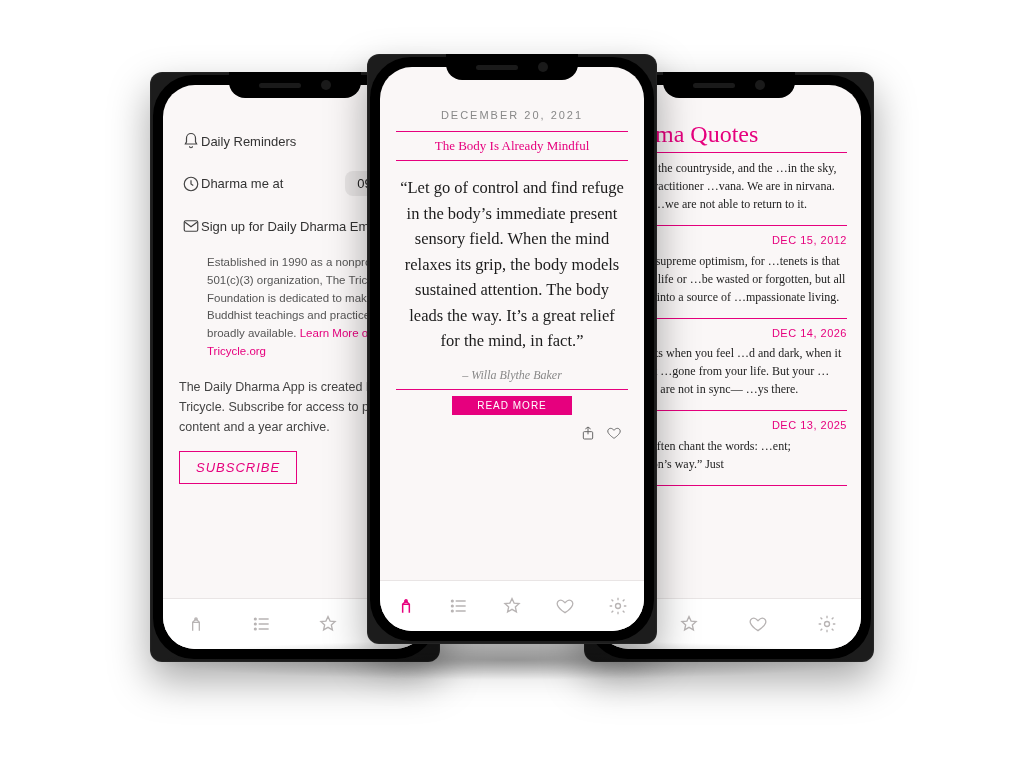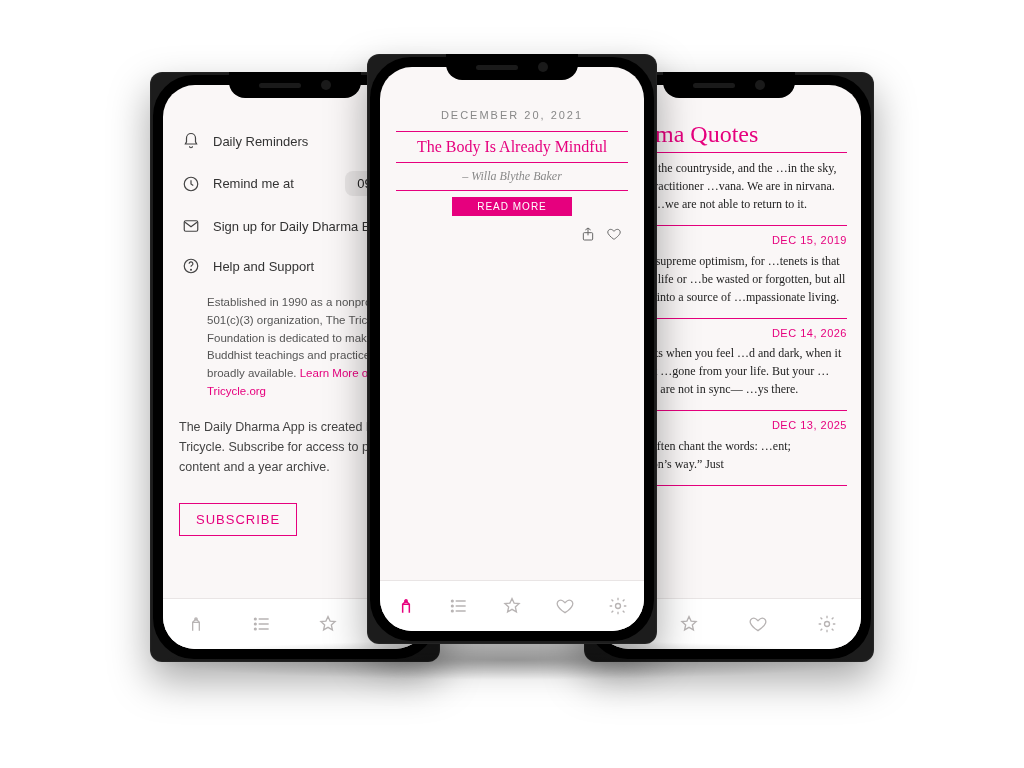--- a/index.html
+++ b/index.html
@@ -13,30 +13,30 @@
   
   .left{left:150px;top:72px;}
   .center{left:367px;top:54px;z-index:5;}
   .right{left:584px;top:72px;}
   
   .sans{font-family:-apple-system,BlinkMacSystemFont,'Segoe UI',sans-serif;}
   .pink{color:#e6007e;}
   .hr{height:1px;background:#e6007e;margin:6px 0;}
   .content{position:absolute;inset:0;padding:36px 16px 60px 16px;box-sizing:border-box;}
   
-  .row{display:flex;align-items:center;gap:12px;padding:10px 2px;color:#333;}
+  .row{display:flex;align-items:center;padding:10px 2px;color:#333;}
   .row .ic{width:20px;height:20px;flex:0 0 20px;display:flex;align-items:center;justify-content:center;color:#444;}
   .time-pill{margin-left:auto;background:#e9e6e6;border-radius:8px;padding:5px 12px;font-variant-numeric:tabular-nums;color:#222;}
   .about-block{margin:8px 0 0 28px;font-size:11.5px;line-height:1.55;color:#555;}
   .about-title{color:#333;margin-bottom:4px;}
   .desc{margin:16px 0 0 0;font-size:12.5px;line-height:1.6;color:#444;}
-  .sub-btn{display:inline-block;margin-top:26px;border:1.5px solid #e6007e;color:#e6007e;padding:8px 16px;font-size:13px;letter-spacing:1px;}
+  .sub-btn{display:inline-block;margin-top:14px;border:1.5px solid #e6007e;color:#e6007e;padding:8px 16px;font-size:13px;letter-spacing:1px;font-style:italic;}
   
   .date{text-align:center;letter-spacing:2px;font-size:11px;color:#888;margin:6px 0 10px;}
-  .title-sm{text-align:center;color:#e6007e;font-size:16px;margin:6px 0;}
+  .title-sm{text-align:center;color:#e6007e;font-size:13px;margin:6px 0;}
   .quote{text-align:center;font-family:Georgia,serif;font-size:16.5px;line-height:1.55;color:#1b1b1b;margin:14px 2px;}
   .author{text-align:center;font-style:italic;color:#888;font-size:12px;margin:6px 0 0;}
   .read-more{display:block;width:88px;margin:6px auto;background:#e6007e;color:#fff;text-align:center;font-size:10px;letter-spacing:1px;padding:4px 16px;}
   .action-row{display:flex;gap:10px;justify-content:flex-end;padding:4px 6px 0;color:#666;}
   .action-row svg{width:16px;height:16px;}
   
   .r-head{color:#e6007e;font-family:Georgia,serif;font-size:24px;margin:0 0 4px;}
   .entry{font-size:12px;line-height:1.5;color:#222;font-family:Georgia,serif;}
   .entry .ed{text-align:right;color:#e6007e;font-size:11px;letter-spacing:.5px;margin-bottom:3px;}
   .entry p{margin:0 0 4px;}
@@ -65,41 +65,31 @@
           </span>
           <span>Daily Reminders</span>
         </div>
         <div class="row">
           <span class="ic">
             <svg viewBox="0 0 24 24" width="18" height="18" fill="none" stroke="currentColor" stroke-width="1.6">
                 <circle cx="12" cy="12" r="9"></circle>
                 <path d="M12 7v5l3 2"></path>
               </svg>
           </span>
-          <span>Remind me at</span>
+          <span>Dharma me at</span>
           <span class="time-pill">09 : 41</span>
         </div>
         <div class="row">
           <span class="ic">
             <svg viewBox="0 0 24 24" width="18" height="18" fill="none" stroke="currentColor" stroke-width="1.6">
                 <rect x="3" y="5" width="18" height="14" rx="2"></rect>
                 <path d="m4 7 8 6 8-6"></path>
               </svg>
           </span>
           <span>Sign up for Daily Dharma Email</span>
-        </div>
-        <div class="row">
-          <span class="ic">
-            <svg viewBox="0 0 24 24" width="18" height="18" fill="none" stroke="currentColor" stroke-width="1.6">
-                <circle cx="12" cy="12" r="9"></circle>
-                <path d="M9.5 9a2.5 2.5 0 1 1 3.5 2.3c-.8.4-1 .9-1 1.7"></path>
-                <circle cx="12" cy="17" r=".6" fill="currentColor"></circle>
-              </svg>
-          </span>
-          <span>Help and Support</span>
         </div>
         <div class="about-block">
           <span>Established in 1990 as a nonprofit 501(c)(3) organization, The Tricycle Foundation is dedicated to making Buddhist teachings and practices broadly available.</span>
           <span class="pink">Learn More on Tricycle.org</span>
         </div>
         <div class="desc">The Daily Dharma App is created by Tricycle. Subscribe for access to premium content and a year archive.</div>
         <div class="sub-btn sans">SUBSCRIBE</div>
       </div>
       <div class="tabbar">
         <span class="t">
@@ -136,21 +126,21 @@
     <div class="screen">
       <div class="content" style="padding-left:10px;padding-right:14px;">
         <div class="r-head">Dharma Quotes</div>
         <div class="r-hr" style="margin-top:2px;"></div>
         <div id="entries">
             <div class="entry">
               <p>…to be in the countryside, and the …in the sky, then the practitioner …vana. We are in nirvana. The only …we are not able to return to it.</p>
             </div>
             <div class="r-hr"></div>
             <div class="entry">
-              <div class="ed sans">DEC 15, 2019</div>
+              <div class="ed sans">DEC 15, 2012</div>
               <p>…path of supreme optimism, for …tenets is that no human life or …be wasted or forgotten, but all …formed into a source of …mpassionate living.</p>
             </div>
             <div class="r-hr"></div>
             <div class="entry">
               <div class="ed sans">DEC 14, 2026</div>
               <p>…moments when you feel …d and dark, when it seems that …gone from your life. But your …inner truth are not in sync— …ys there.</p>
             </div>
             <div class="r-hr"></div>
             <div class="entry">
               <div class="ed sans">DEC 13, 2025</div>
@@ -186,20 +176,21 @@
   </div>
 
   <div class="phone center">
     <div class="notch"></div>
     <div class="screen">
       <div class="content">
         <div class="date sans">DECEMBER 20, 2021</div>
         <div class="hr"></div>
         <div class="title-sm">The Body Is Already Mindful</div>
         <div class="hr"></div>
+        <div class="quote">“Let go of control and find refuge in the body’s immediate present sensory field. When the mind relaxes its grip, the body models sustained attention. The body leads the way. It’s a great relief for the mind, in fact.”</div>
         <div class="author">– Willa Blythe Baker</div>
         <div class="hr"></div>
         <div class="read-more sans">READ MORE</div>
         <div class="action-row">
           <span>
               <svg viewBox="0 0 24 24" fill="none" stroke="currentColor" stroke-width="1.5">
                 <path d="M12 3v11"></path>
                 <path d="m8 6 4-3 4 3"></path>
                 <rect x="5" y="10" width="14" height="11" rx="1.5"></rect>
               </svg>

